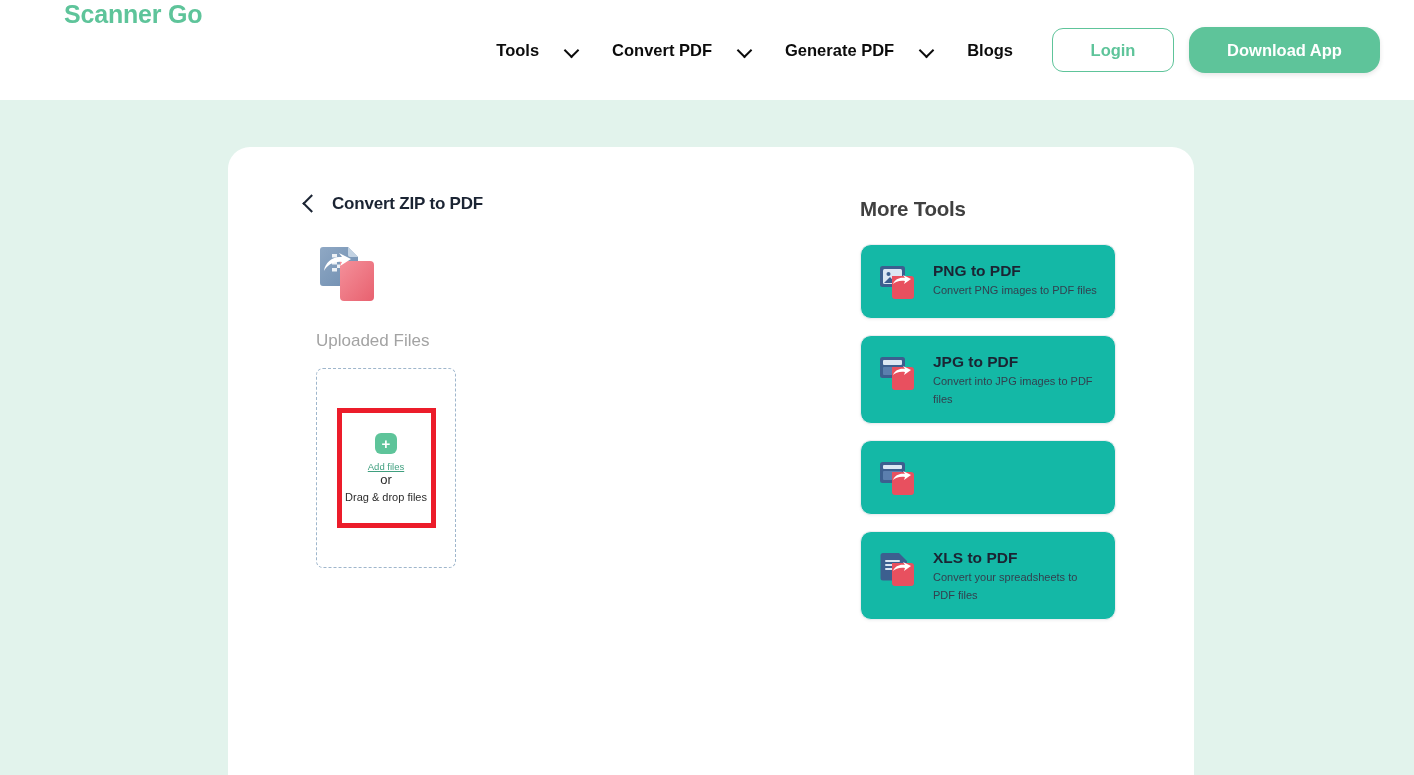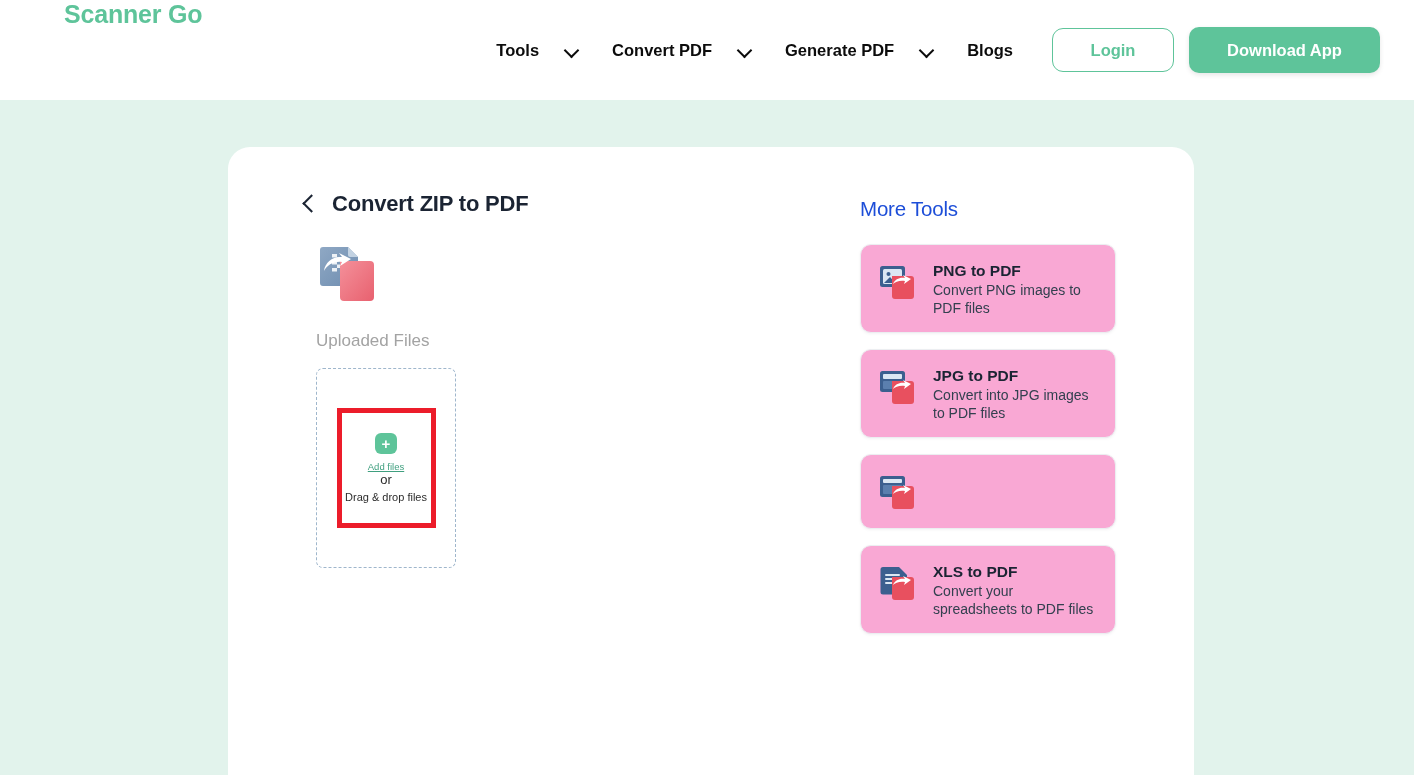--- a/index.html
+++ b/index.html
@@ -87,21 +87,21 @@
     display: flex;
     align-items: center;
     justify-content: center;
   }
 
   .btn-download {
     margin-left: 15px;
     width: 191px;
     height: 46px;
     border: none;
-    border-radius: 10px;
+    border-radius: 16px;
     background: #5ec49a;
     color: #ffffff;
     font-size: 16.5px;
     font-weight: bold;
     font-family: "Liberation Sans", sans-serif;
     cursor: pointer;
     display: flex;
     align-items: center;
     justify-content: center;
     box-shadow: 0 2px 5px rgba(0,0,0,0.10);
@@ -154,21 +154,21 @@
     left: 5px;
     top: 6px;
     width: 11px;
     height: 11px;
     border-left: 2.4px solid #1b2433;
     border-bottom: 2.4px solid #1b2433;
     transform: rotate(45deg);
   }
 
   .page-title {
-    font-size: 22px;
+    font-size: 17px;
     font-weight: bold;
     color: #1b2433;
     letter-spacing: -0.2px;
   }
 
   .hero-icon { margin-left: 16px; margin-bottom: 22px; }
 
   .uploaded-label {
     font-size: 17px;
     color: #a3a3a3;
@@ -232,31 +232,31 @@
   .dragdrop-text {
     font-size: 11px;
     color: #2c2c2c;
   }
 
   
   .right-col { width: 300px; flex: none; padding-top: 6px; }
 
   .more-tools-title {
     font-size: 20.5px;
-    font-weight: normal;
-    color: #1d4ed8;
+    font-weight: bold;
+    color: #404040;
     margin-bottom: 23px;
     letter-spacing: -0.2px;
   }
 
   .tool-card {
     width: 256px;
     border: 1px solid #eceef1;
     border-radius: 11px;
-    background: #f9a8d4;
+    background: #14b8a6;
     box-shadow: 0 1px 3px rgba(16,24,40,0.05);
     padding: 15px 14px 15px 17px;
     margin-bottom: 16px;
     display: flex;
     gap: 13px;
     cursor: pointer;
   }
 
   .tool-icon { flex: none; width: 42px; height: 42px; margin-top: 1px; }
 
@@ -264,21 +264,21 @@
 
   .tool-name {
     font-size: 15.5px;
     font-weight: bold;
     color: #1b2433;
     line-height: 19px;
     margin-bottom: 1px;
   }
 
   .tool-desc {
-    font-size: 14px;
+    font-size: 11px;
     color: #33404f;
     line-height: 18px;
   }
 </style>
 </head>
 <body>
 
 <header class="site-header">
   <div class="brand">Scanner Go</div>
 

